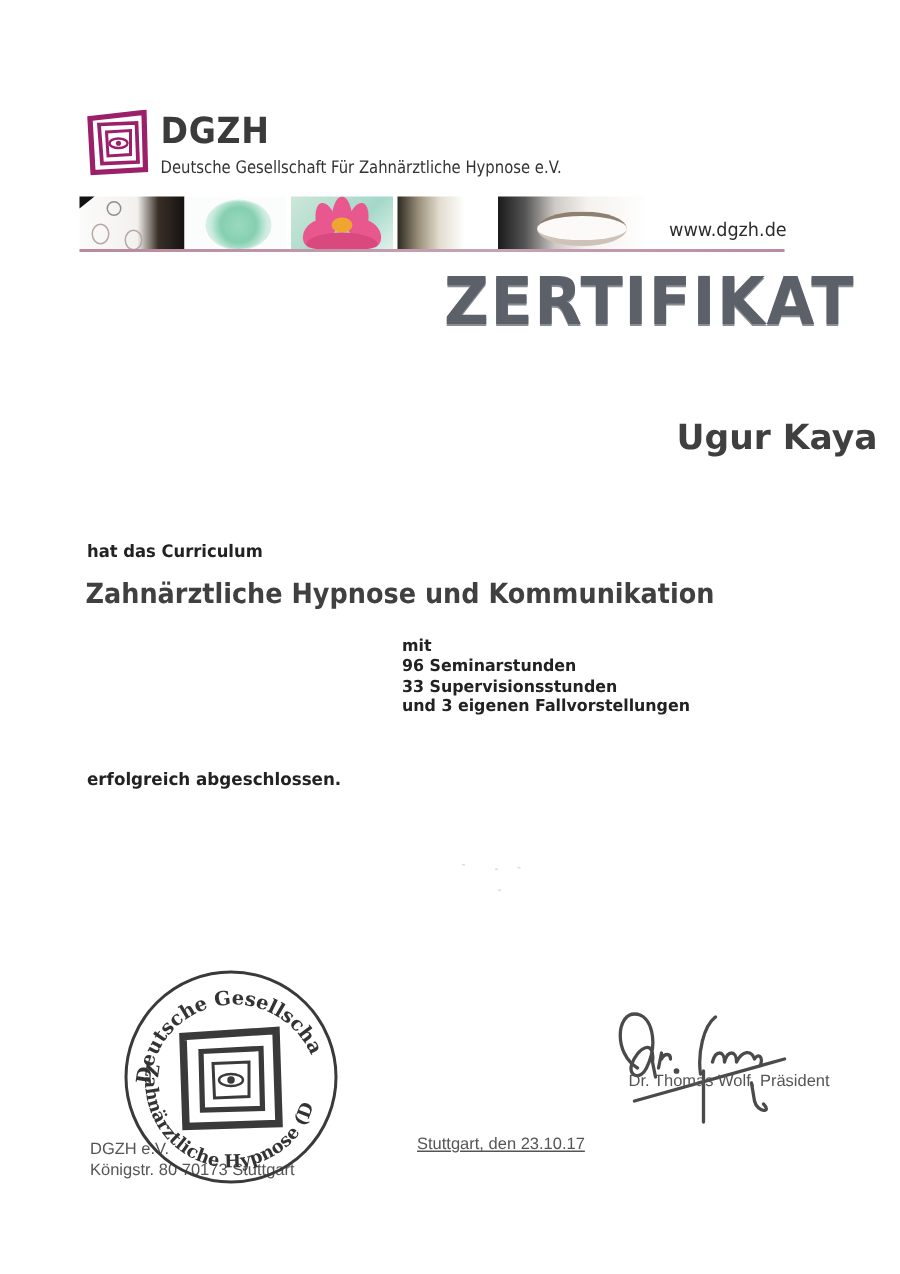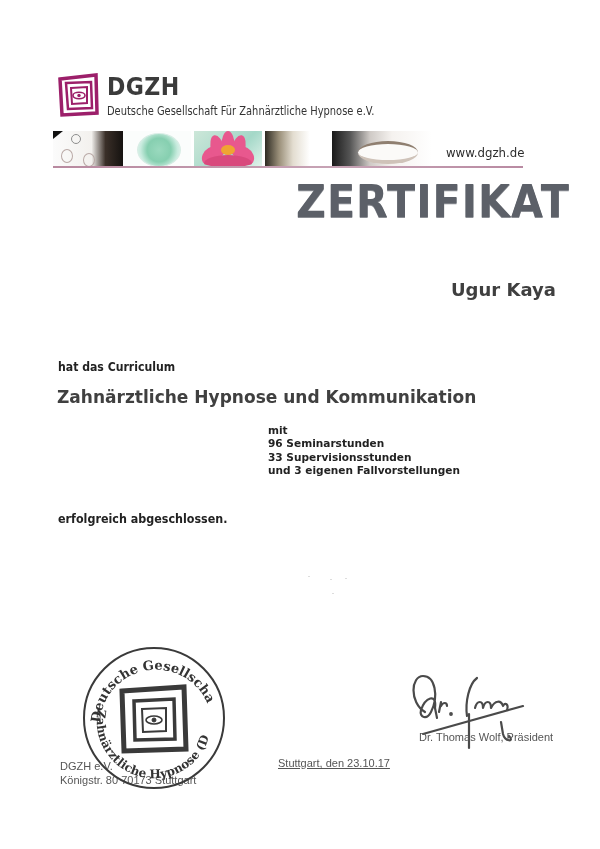--- a/index.html
+++ b/index.html
@@ -89,21 +89,21 @@
     .cert-title {
       left: 296px; top: 176px;
       font-size: 44px; font-weight: bold; color: #5c6068;
       letter-spacing: 1px;
       text-shadow: 0 1px 0 #8a8d93;
       transform: scaleX(0.94); transform-origin: left top;
       white-space: nowrap;
     }
     .recipient {
       left: 451px; top: 279px;
-      font-size: 18px; font-weight: bold; color: #3f3f3f;
+      font-size: 23px; font-weight: bold; color: #3f3f3f;
       white-space: nowrap;
     }
 
     .line-intro {
       left: 58px; top: 360px;
       font-size: 11.5px; font-weight: bold; color: #222;
       transform: scaleX(0.95); transform-origin: left top;
     }
     .course {
       left: 57px; top: 386px;
@@ -132,21 +132,21 @@
       white-space: nowrap;
     }
     .place-date {
       left: 278px; top: 757px;
       font-family: "Liberation Sans", sans-serif;
       font-size: 11px; color: #555;
       white-space: nowrap;
       text-decoration: underline;
     }
     .signer {
-      left: 419px; top: 731px;
+      left: 419px; top: 715px;
       font-family: "Liberation Sans", sans-serif;
       font-size: 11px; color: #555;
       white-space: nowrap;
     }
 
     .stamp { left: 78px; top: 643px; width: 150px; height: 150px; }
     .signature { left: 405px; top: 662px; width: 125px; height: 88px; }
 
     .speck { position: absolute; width: 2px; height: 1px; background: #ddd; }
   </style>

